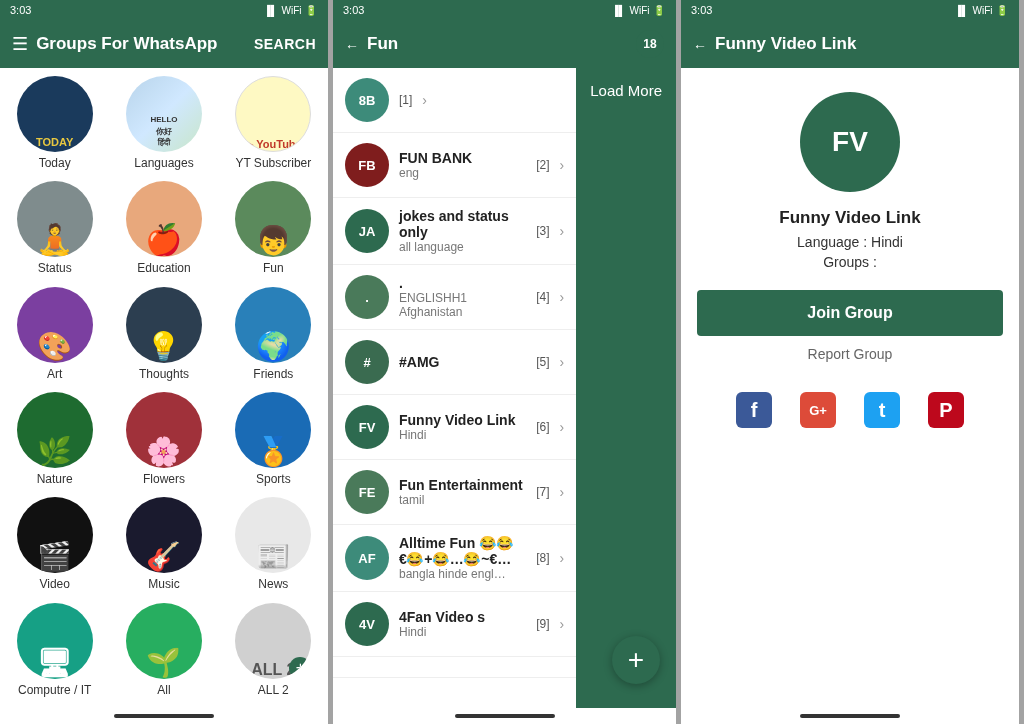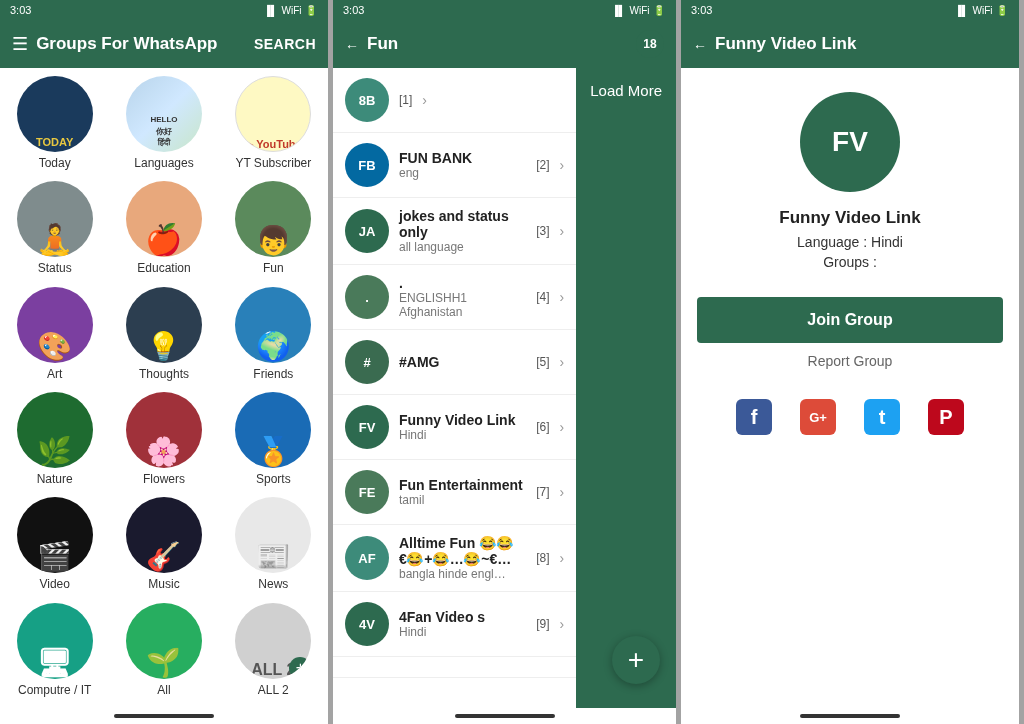--- a/index.html
+++ b/index.html
@@ -210,21 +210,21 @@
     .fv-detail { font-size: 14px; color: #333; margin-bottom: 4px; }
     .join-btn {
       background: #2d6a4f;
       color: #fff;
       width: 100%;
       padding: 14px;
       text-align: center;
       font-size: 16px;
       font-weight: 600;
       border-radius: 4px;
-      margin-top: 23px;
+      margin-top: 16px;
       cursor: pointer;
     }
     .report-btn {
       color: #666;
       font-size: 14px;
       padding: 10px;
       cursor: pointer;
       text-align: center;
     }
     .social-row {
@@ -421,21 +421,21 @@
 
       <div class="group-item">
         <div class="group-avatar" style="background:#3d8b7a;">8B</div>
         <div class="group-right">
           <span class="group-number">[1]</span>
           <span class="group-chevron">›</span>
         </div>
       </div>
 
       <div class="group-item">
-        <div class="group-avatar" style="background:#0369a1;">FB</div>
+        <div class="group-avatar" style="background:#7f1d1d;">FB</div>
         <div class="group-info">
           <div class="group-name">FUN BANK</div>
           <div class="group-lang">eng</div>
         </div>
         <div class="group-right">
           <span class="group-number">[2]</span>
           <span class="group-chevron">›</span>
         </div>
       </div>
 

